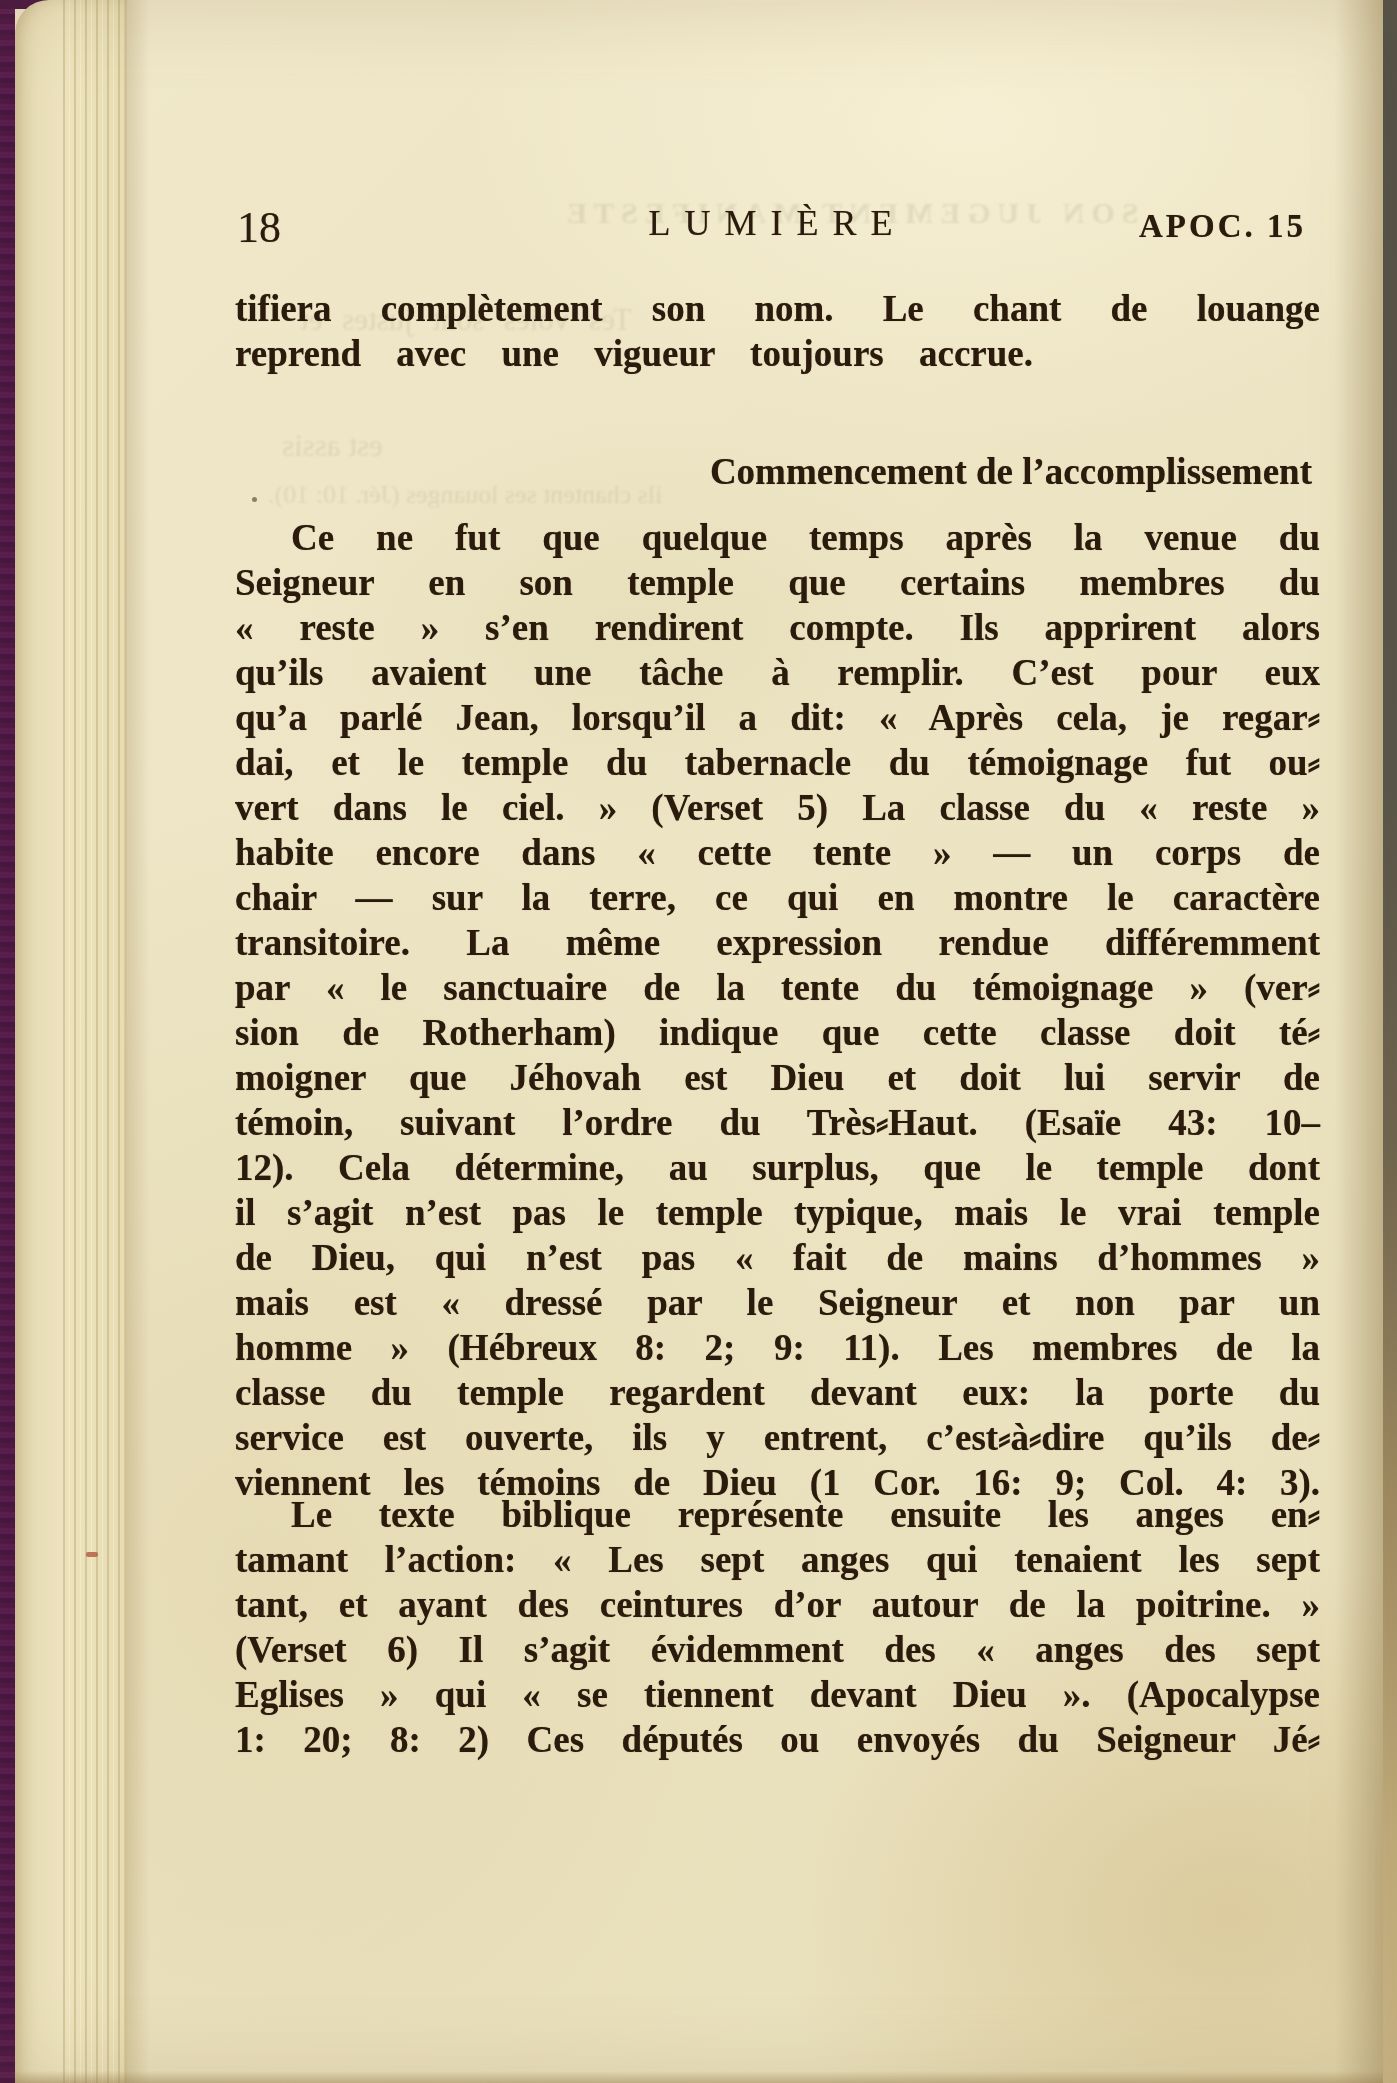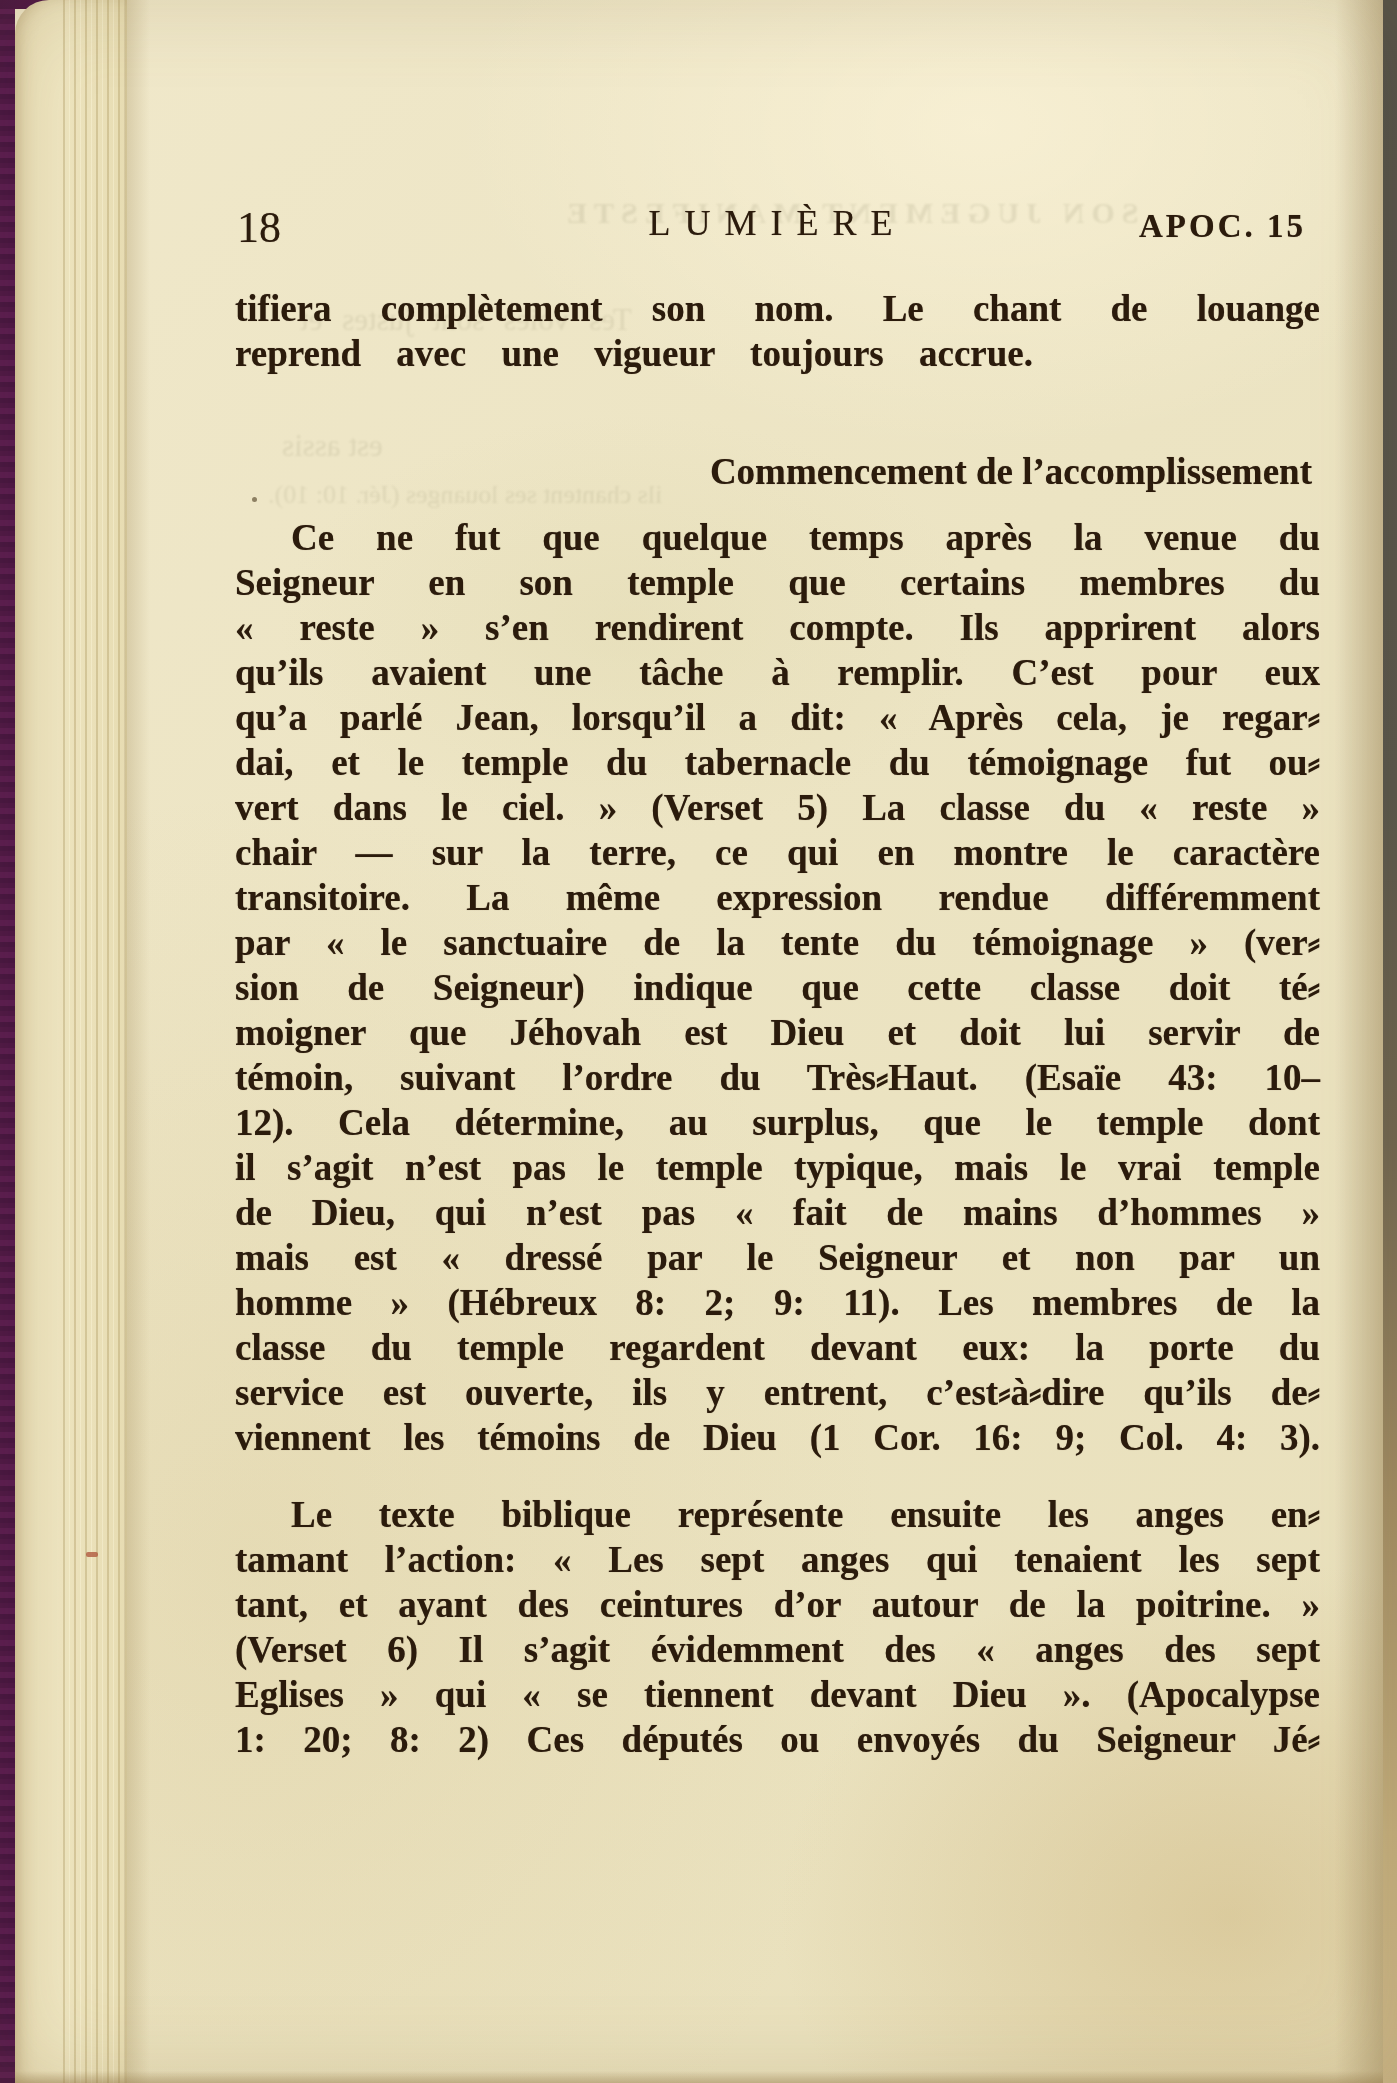--- a/index.html
+++ b/index.html
@@ -130,24 +130,25 @@
   <h2 class="heading">Commencement de l’accomplissement</h2>
 
   <div class="para para-2">
       <div class="line indent">Ce ne fut que quelque temps après la venue du</div>
       <div class="line">Seigneur en son temple que certains membres du</div>
       <div class="line">« reste » s’en rendirent compte. Ils apprirent alors</div>
       <div class="line">qu’ils avaient une tâche à remplir. C’est pour eux</div>
       <div class="line">qu’a parlé Jean, lorsqu’il a dit: « Après cela, je regar⸗</div>
       <div class="line">dai, et le temple du tabernacle du témoignage fut ou⸗</div>
       <div class="line">vert dans le ciel. » (Verset 5) La classe du « reste »</div>
+      <div class="line">habite encore dans « cette tente » — un corps de</div>
       <div class="line">chair — sur la terre, ce qui en montre le caractère</div>
       <div class="line">transitoire. La même expression rendue différemment</div>
       <div class="line">par « le sanctuaire de la tente du témoignage » (ver⸗</div>
-      <div class="line">sion de Seigneur) indique que cette classe doit té⸗</div>
+      <div class="line">sion de Rotherham) indique que cette classe doit té⸗</div>
       <div class="line">moigner que Jéhovah est Dieu et doit lui servir de</div>
       <div class="line">témoin, suivant l’ordre du Très⸗Haut. (Esaïe 43: 10–</div>
       <div class="line">12). Cela détermine, au surplus, que le temple dont</div>
       <div class="line">il s’agit n’est pas le temple typique, mais le vrai temple</div>
       <div class="line">de Dieu, qui n’est pas « fait de mains d’hommes »</div>
       <div class="line">mais est « dressé par le Seigneur et non par un</div>
       <div class="line">homme » (Hébreux 8: 2; 9: 11). Les membres de la</div>
       <div class="line">classe du temple regardent devant eux: la porte du</div>
       <div class="line">service est ouverte, ils y entrent, c’est⸗à⸗dire qu’ils de⸗</div>
       <div class="line">viennent les témoins de Dieu (1 Cor. 16: 9; Col. 4: 3).</div>

